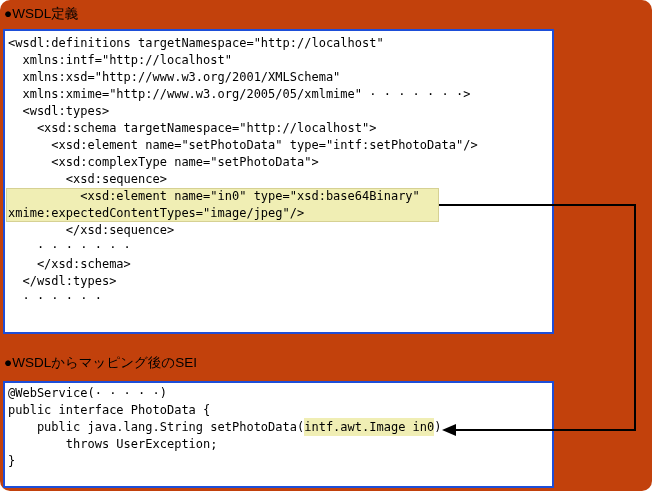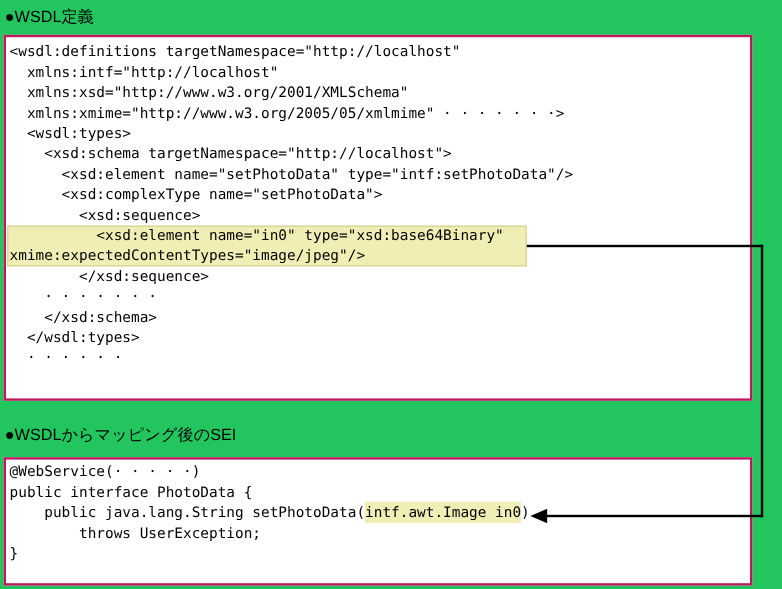--- a/index.html
+++ b/index.html
@@ -1,38 +1,39 @@
 <!DOCTYPE html>
 <html><head>
 <meta charset="utf-8">
 <style>
   html,body{margin:0;padding:0;background:#ffffff;}
   .page{
     position:relative;
     width:652px;height:491px;
-    background:#22c55e;
+    background:#c2410c;
     color:#000000;
     overflow:hidden;
+    border-radius:10px;
   }
   .heading{
     position:absolute;
     left:4px;
     font-family:"Liberation Sans","DejaVu Sans",sans-serif;
     font-size:13.5px;
     line-height:16px;
     color:#000000;
     white-space:pre;
   }
   .heading.h-wsdl{top:6px;}
   .heading.h-sei{top:355px;}
   .codebox{
     position:absolute;
     left:3px;
-    width:624px;
-    border:2px solid #be185d;
+    width:551px;
+    border:2px solid #1d4ed8;
     background:#ffffff;
     box-sizing:border-box;
   }
   .codebox.box-wsdl{top:29px;height:305px;}
   .codebox.box-sei{top:381px;height:107px;}
   .code{
     position:relative;
     z-index:1;
     font-family:"DejaVu Sans Mono","Liberation Mono",monospace;
     font-size:12px;

